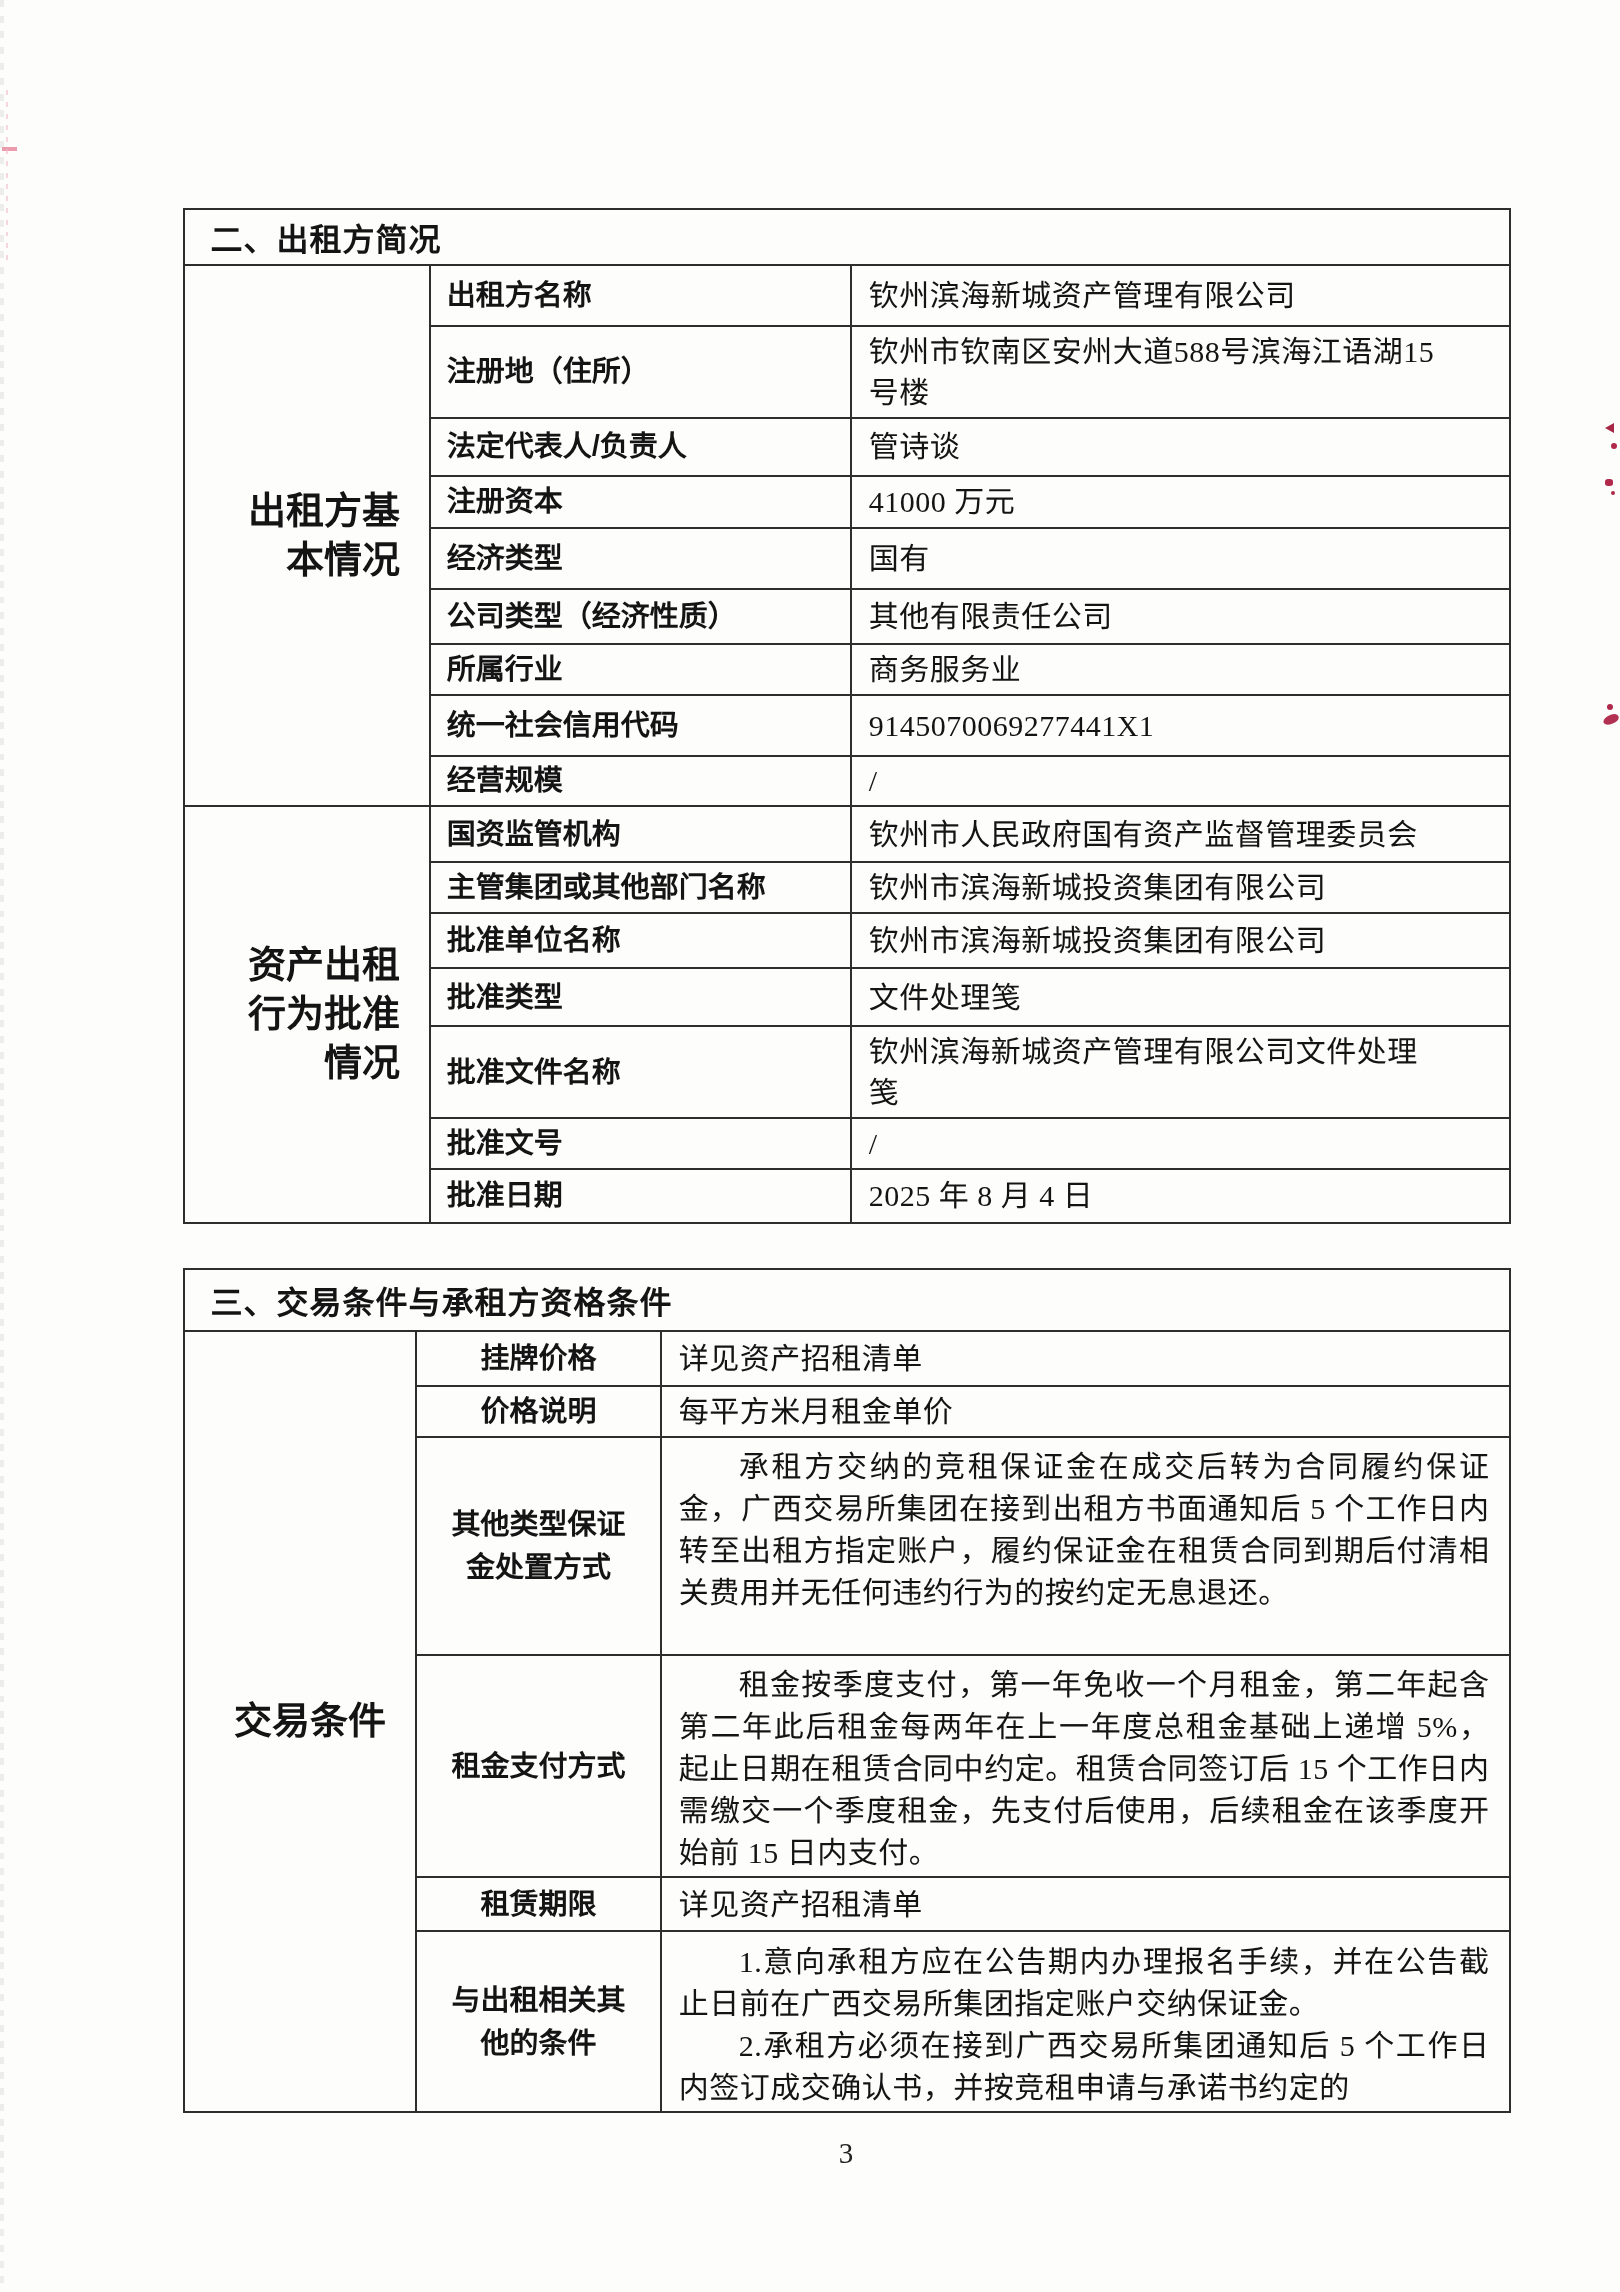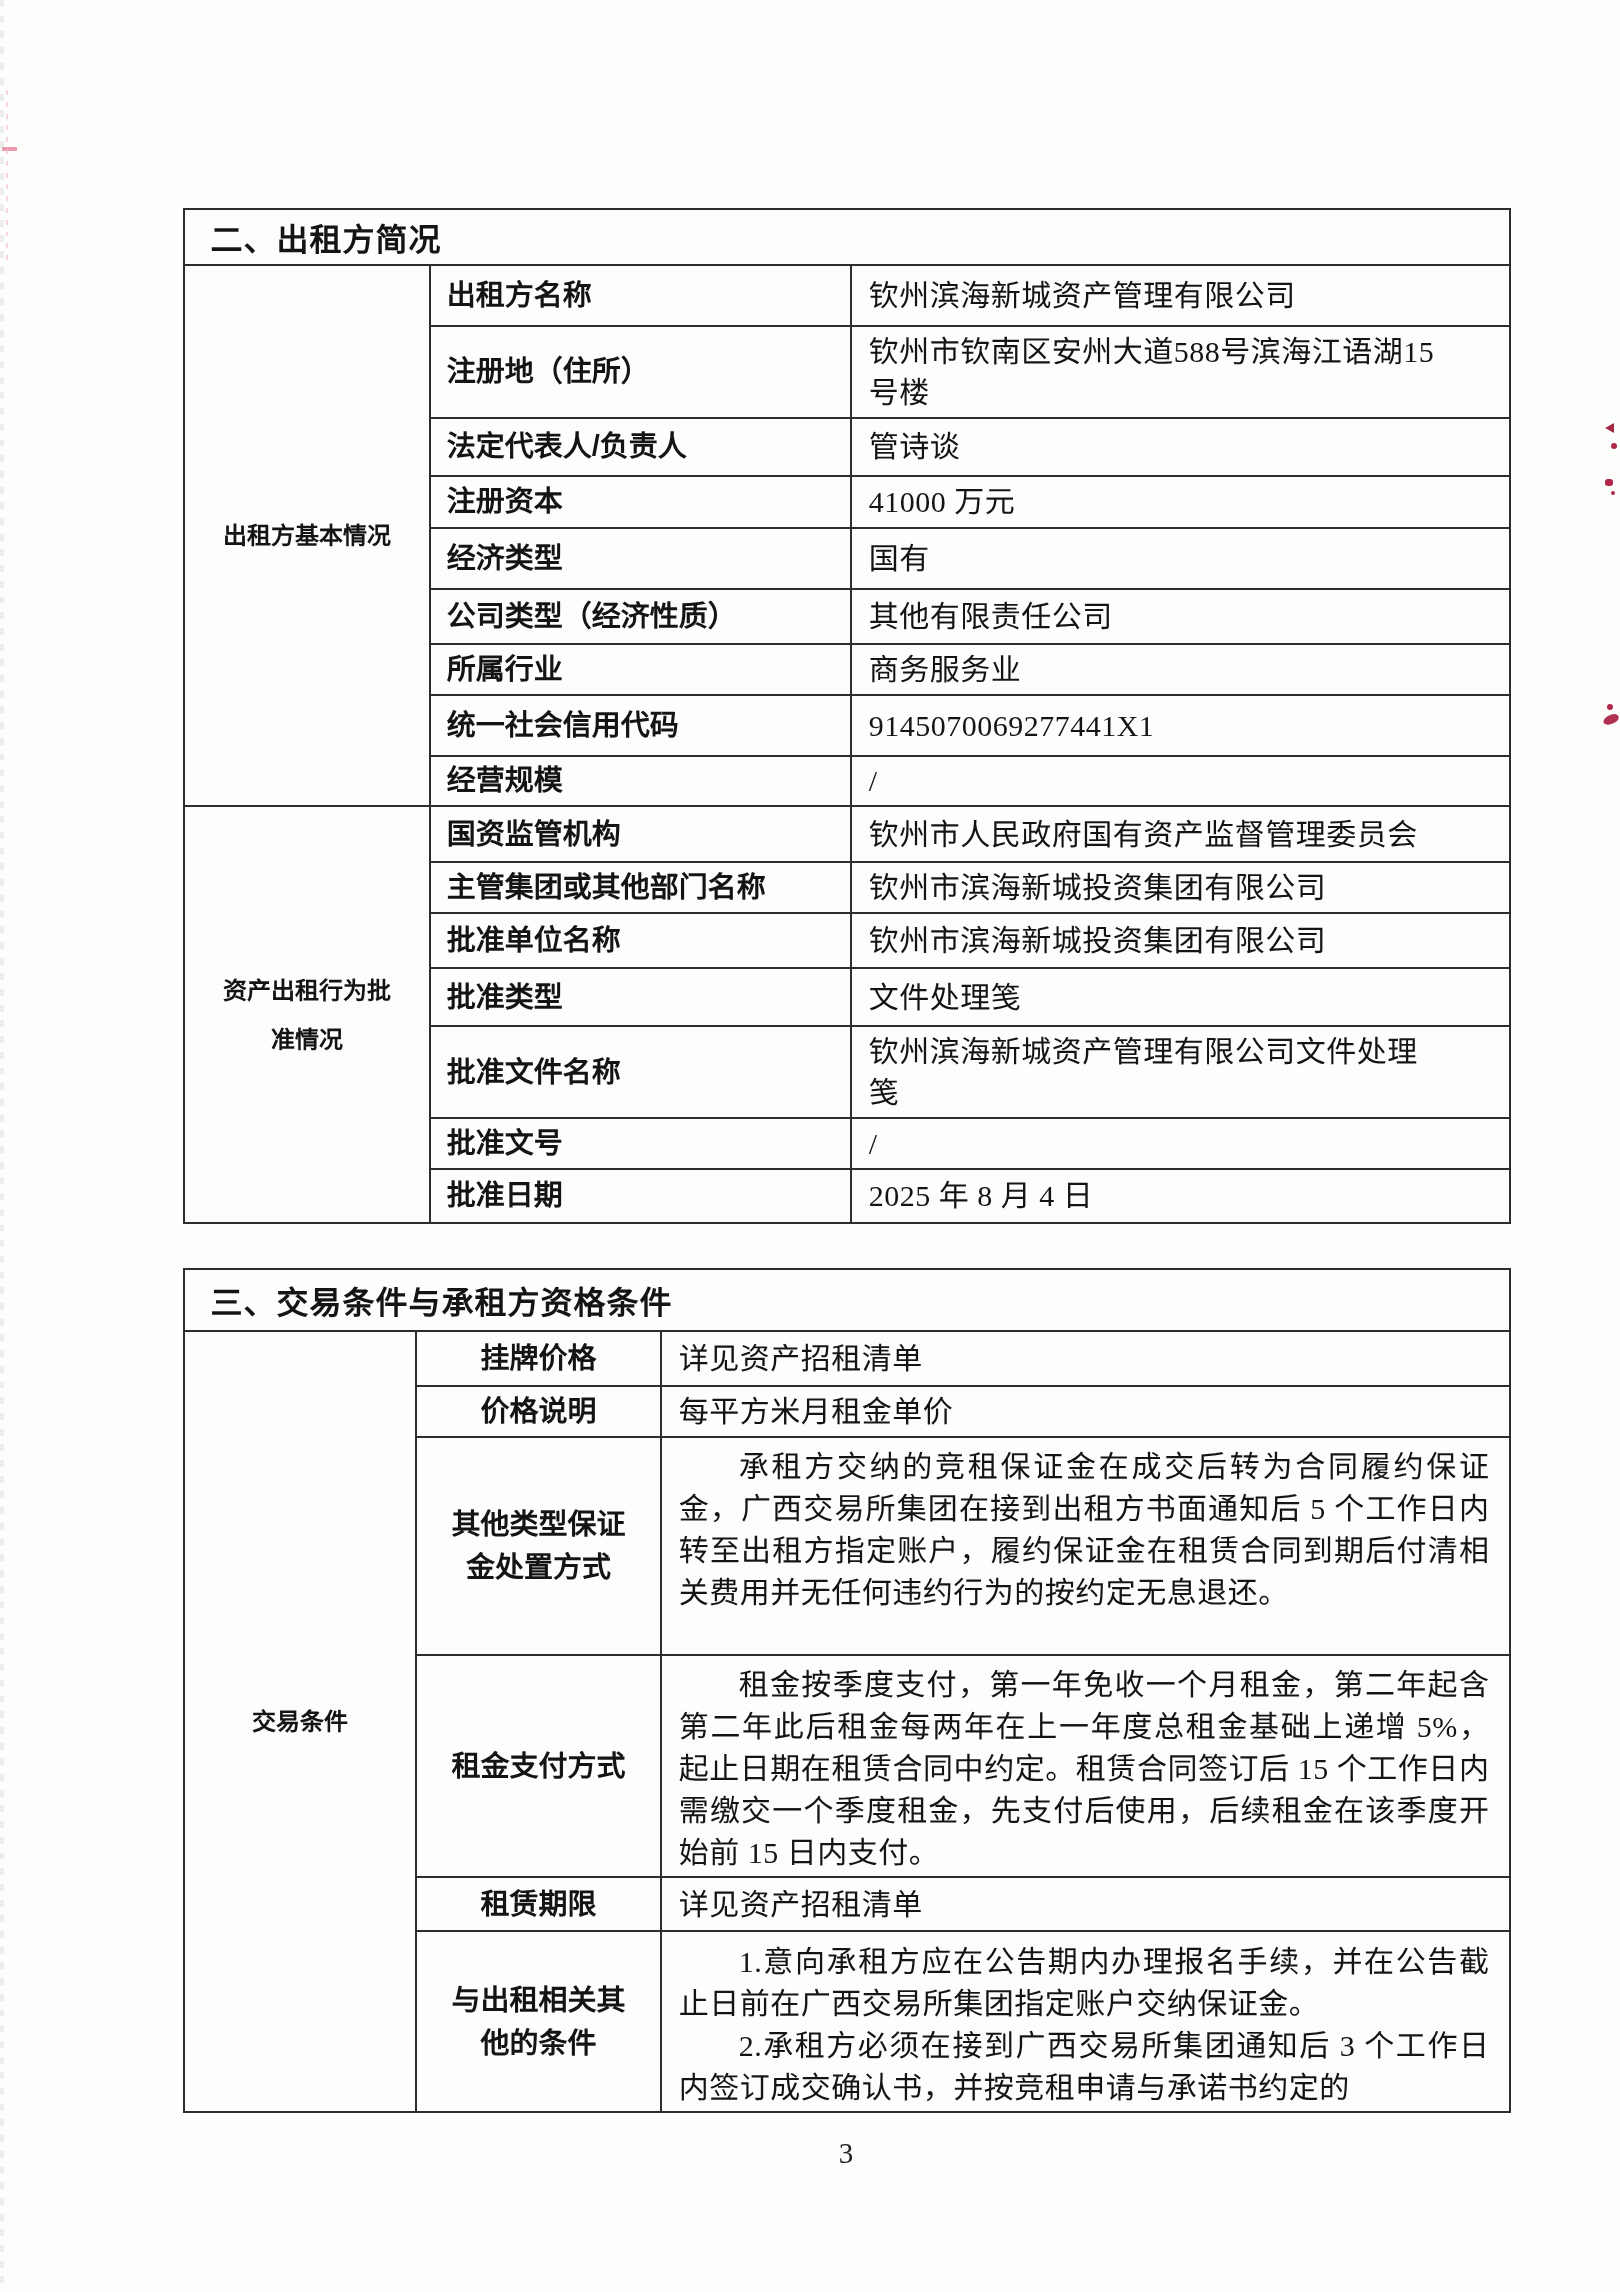--- a/index.html
+++ b/index.html
@@ -30,23 +30,23 @@
   }
   tr.thick td{border-top-width:2.9px;}
   .sec-hdr{
     font-family:"Liberation Sans","DejaVu Sans",sans-serif;
     font-weight:700;font-size:32px;
     padding:3.9px 9.8px 3.9px 25.5px;
     letter-spacing:1px;
     margin-left:32px;
   }
   .grp{
-    text-align:center;
+    text-align:right;
     font-family:"Liberation Sans","DejaVu Sans",sans-serif;
-    font-weight:700;font-size:24px;line-height:49px;
+    font-weight:700;font-size:38px;line-height:49px;
     padding:0 29px;
   }
   .lbl{
     font-family:"Liberation Sans","DejaVu Sans",sans-serif;
     font-weight:700;font-size:29px;line-height:43px;
     padding:2px 9.8px 2px 15.7px;
   }
   .t2 .lbl{text-align:center;padding:2px 21.6px;}
   .val{
     font-size:30px;line-height:41px;
@@ -207,21 +207,21 @@
         </td>
       </tr>
       <tr style="height:54px">
         <td class="lbl">租赁期限</td>
         <td class="val">详见资产招租清单</td>
       </tr>
       <tr style="height:173px">
         <td class="lbl">与出租相关其他的条件</td>
         <td class="val para">
           <p>1.意向承租方应在公告期内办理报名手续，并在公告截止日前在广西交易所集团指定账户交纳保证金。</p>
-          <p>2.承租方必须在接到广西交易所集团通知后 3 个工作日内签订成交确认书，并按竞租申请与承诺书约定的</p>
+          <p>2.承租方必须在接到广西交易所集团通知后 5 个工作日内签订成交确认书，并按竞租申请与承诺书约定的</p>
         </td>
       </tr>
     </tbody>
       </table>
 
     <div class="pageno">3</div>
   </div>
 
   <div class="pink-dash" style="left:2px;top:147px;width:14.7px;height:3.9px;"></div>
   <div class="pink-streak" style="left:5.9px;top:90px;height:176px;"></div>

